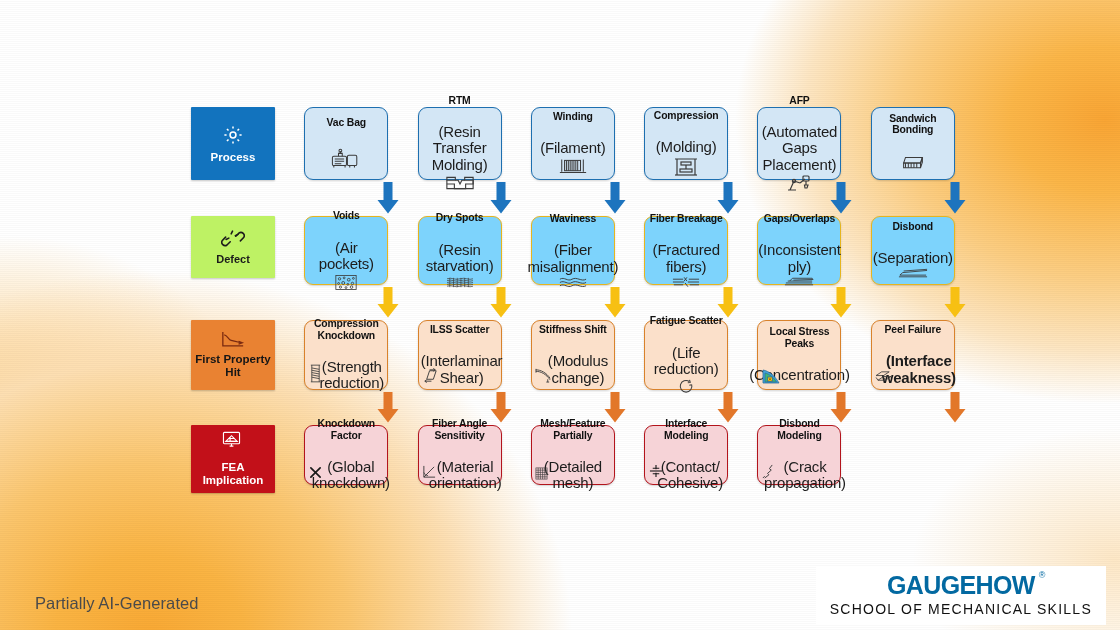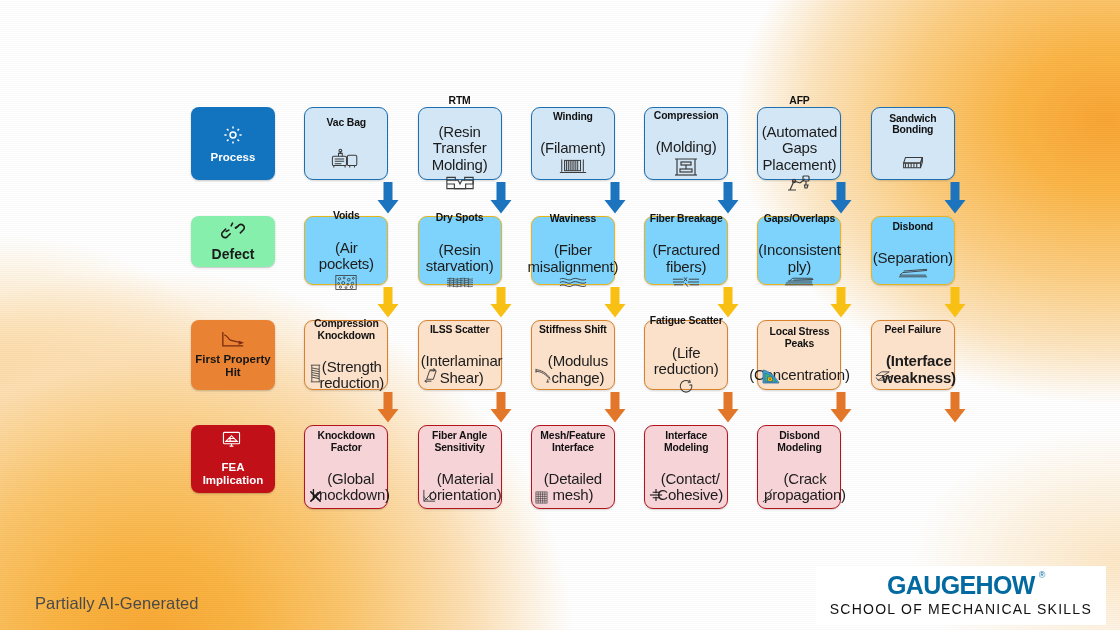--- a/index.html
+++ b/index.html
@@ -22,21 +22,21 @@
     background-image:repeating-linear-gradient(0deg,rgba(0,0,0,.5) 0 1px,rgba(0,0,0,0) 1px 2px);}
 
   
   #diagram{position:absolute;left:191px;top:107px;width:800px;height:390px;z-index:3;}
   .row{position:absolute;left:0;width:800px;display:flex;gap:0;}
   .cell{width:84px;flex:0 0 84px;margin-right:29.3px;box-sizing:border-box;}
   .cell:last-child{margin-right:0;}
 
   
   .rowlabel{
-    width:84px;border-radius:8px;box-sizing:border-box;
+    width:84px;border-radius:1px;box-sizing:border-box;
     display:flex;flex-direction:column;align-items:center;justify-content:center;
     color:#fff;font-weight:bold;text-align:center;line-height:1.12;
     box-shadow:0 1px 2px rgba(0,0,0,.22);
   }
   .rowlabel .lbl-ico{display:block;margin-bottom:2px;}
   .rowlabel .lbl-txt{display:block;}
 
   
   .box{
     width:84px;box-sizing:border-box;border-radius:9px;
@@ -48,32 +48,32 @@
   .box .sub{color:#1c1c1c;line-height:1.1;font-size:15px;letter-spacing:-.2px;margin-top:18px;}
   .box .ico{margin-top:1px;line-height:0;}
 
   
   .r1{top:0px;height:73px;}
   .r1 .rowlabel{height:73px;background:#1273BE;font-size:11.5px;}
   .r1 .box{height:73px;background:#D3E6F5;border:1.6px solid #1D6FB0;}
 
   
   .r2{top:109px;height:69px;}
-  .r2 .rowlabel{height:51px;background:#86efac;color:#1b1b1b;font-size:14px;}
+  .r2 .rowlabel{height:62px;background:#bef264;color:#1b1b1b;font-size:11px;}
   .r2 .box{height:69px;background:#7dd3fc;border:1.6px solid #E6B51E;}
 
   
   .r3{top:213px;height:70px;}
   .r3 .rowlabel{height:70px;background:#E98232;color:#161616;font-size:11.5px;}
   .r3 .box{height:70px;background:#FBE0CA;border:1.6px solid #D9822B;}
 
   
   .r4{top:318px;height:68px;}
   .r4 .rowlabel{height:68px;background:#C21019;font-size:11.5px;}
-  .r4 .box{height:84px;background:#F6D3D7;border:1.6px solid #B3141C;}
+  .r4 .box{height:60px;background:#F6D3D7;border:1.6px solid #B3141C;}
 
   
   .arrowlayer{position:absolute;left:0;top:0;width:800px;height:390px;pointer-events:none;}
   .arrow{position:absolute;width:22px;}
   .arrow svg{display:block;}
 
   
   #footnote{position:absolute;left:35px;top:594px;z-index:4;
     font-size:16.5px;color:#4a4a4a;letter-spacing:.1px;}
   #logo{position:absolute;right:14px;top:566px;z-index:4;
@@ -545,21 +545,21 @@
             <path d="M2 1 V13 H14"></path>
               <path d="M2 13 L13 2"></path>
             <path d="M2 8 A5 5 0 0 0 6.5 11.5" stroke-width=".8"></path>
           </svg>
         </span>
       </div>
     </div>
 
     <div class="cell">
       <div class="box" style="position:relative;">
-        <span class="ttl">Mesh/Feature Interface</span>
+        <span class="ttl">Mesh/Feature Partially</span>
         <span class="sub">(Detailed mesh)</span>
         <span style="position:absolute;left:3px;bottom:4px;line-height:0;">
           <svg width="13" height="13" viewBox="0 0 14 14" fill="none" stroke="#3b3b3b" stroke-width=".7">
             <rect x="1" y="1" width="12" height="12"></rect>
             <path d="M3.4 1v12M5.8 1v12M8.2 1v12M10.6 1v12"></path>
             <path d="M1 3.4h12M1 5.8h12M1 8.2h12M1 10.6h12"></path>
           </svg>
         </span>
       </div>
     </div>

